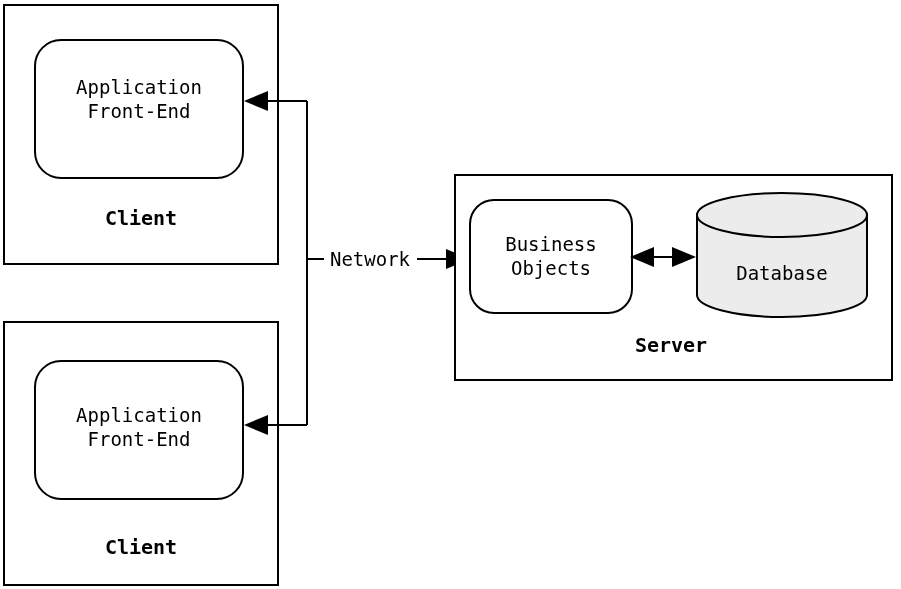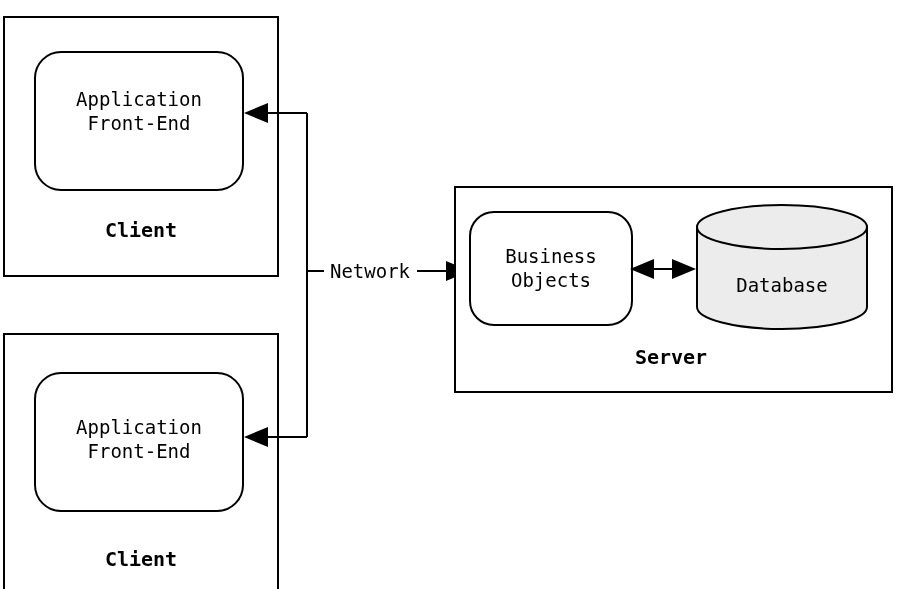--- a/index.html
+++ b/index.html
@@ -11,21 +11,20 @@
   body {
     width: 901px;
     height: 589px;
     overflow: hidden;
     font-family: "DejaVu Sans Mono", monospace;
   }
   #diagram-root {
     position: relative;
     width: 901px;
     height: 459px;
-    margin-top: 12px;
   }
   svg#diagram {
     display: block;
     width: 901px;
     height: 589px;
   }
   .container-box {
     fill: #ffffff;
     stroke: #000000;
     stroke-width: 2;

